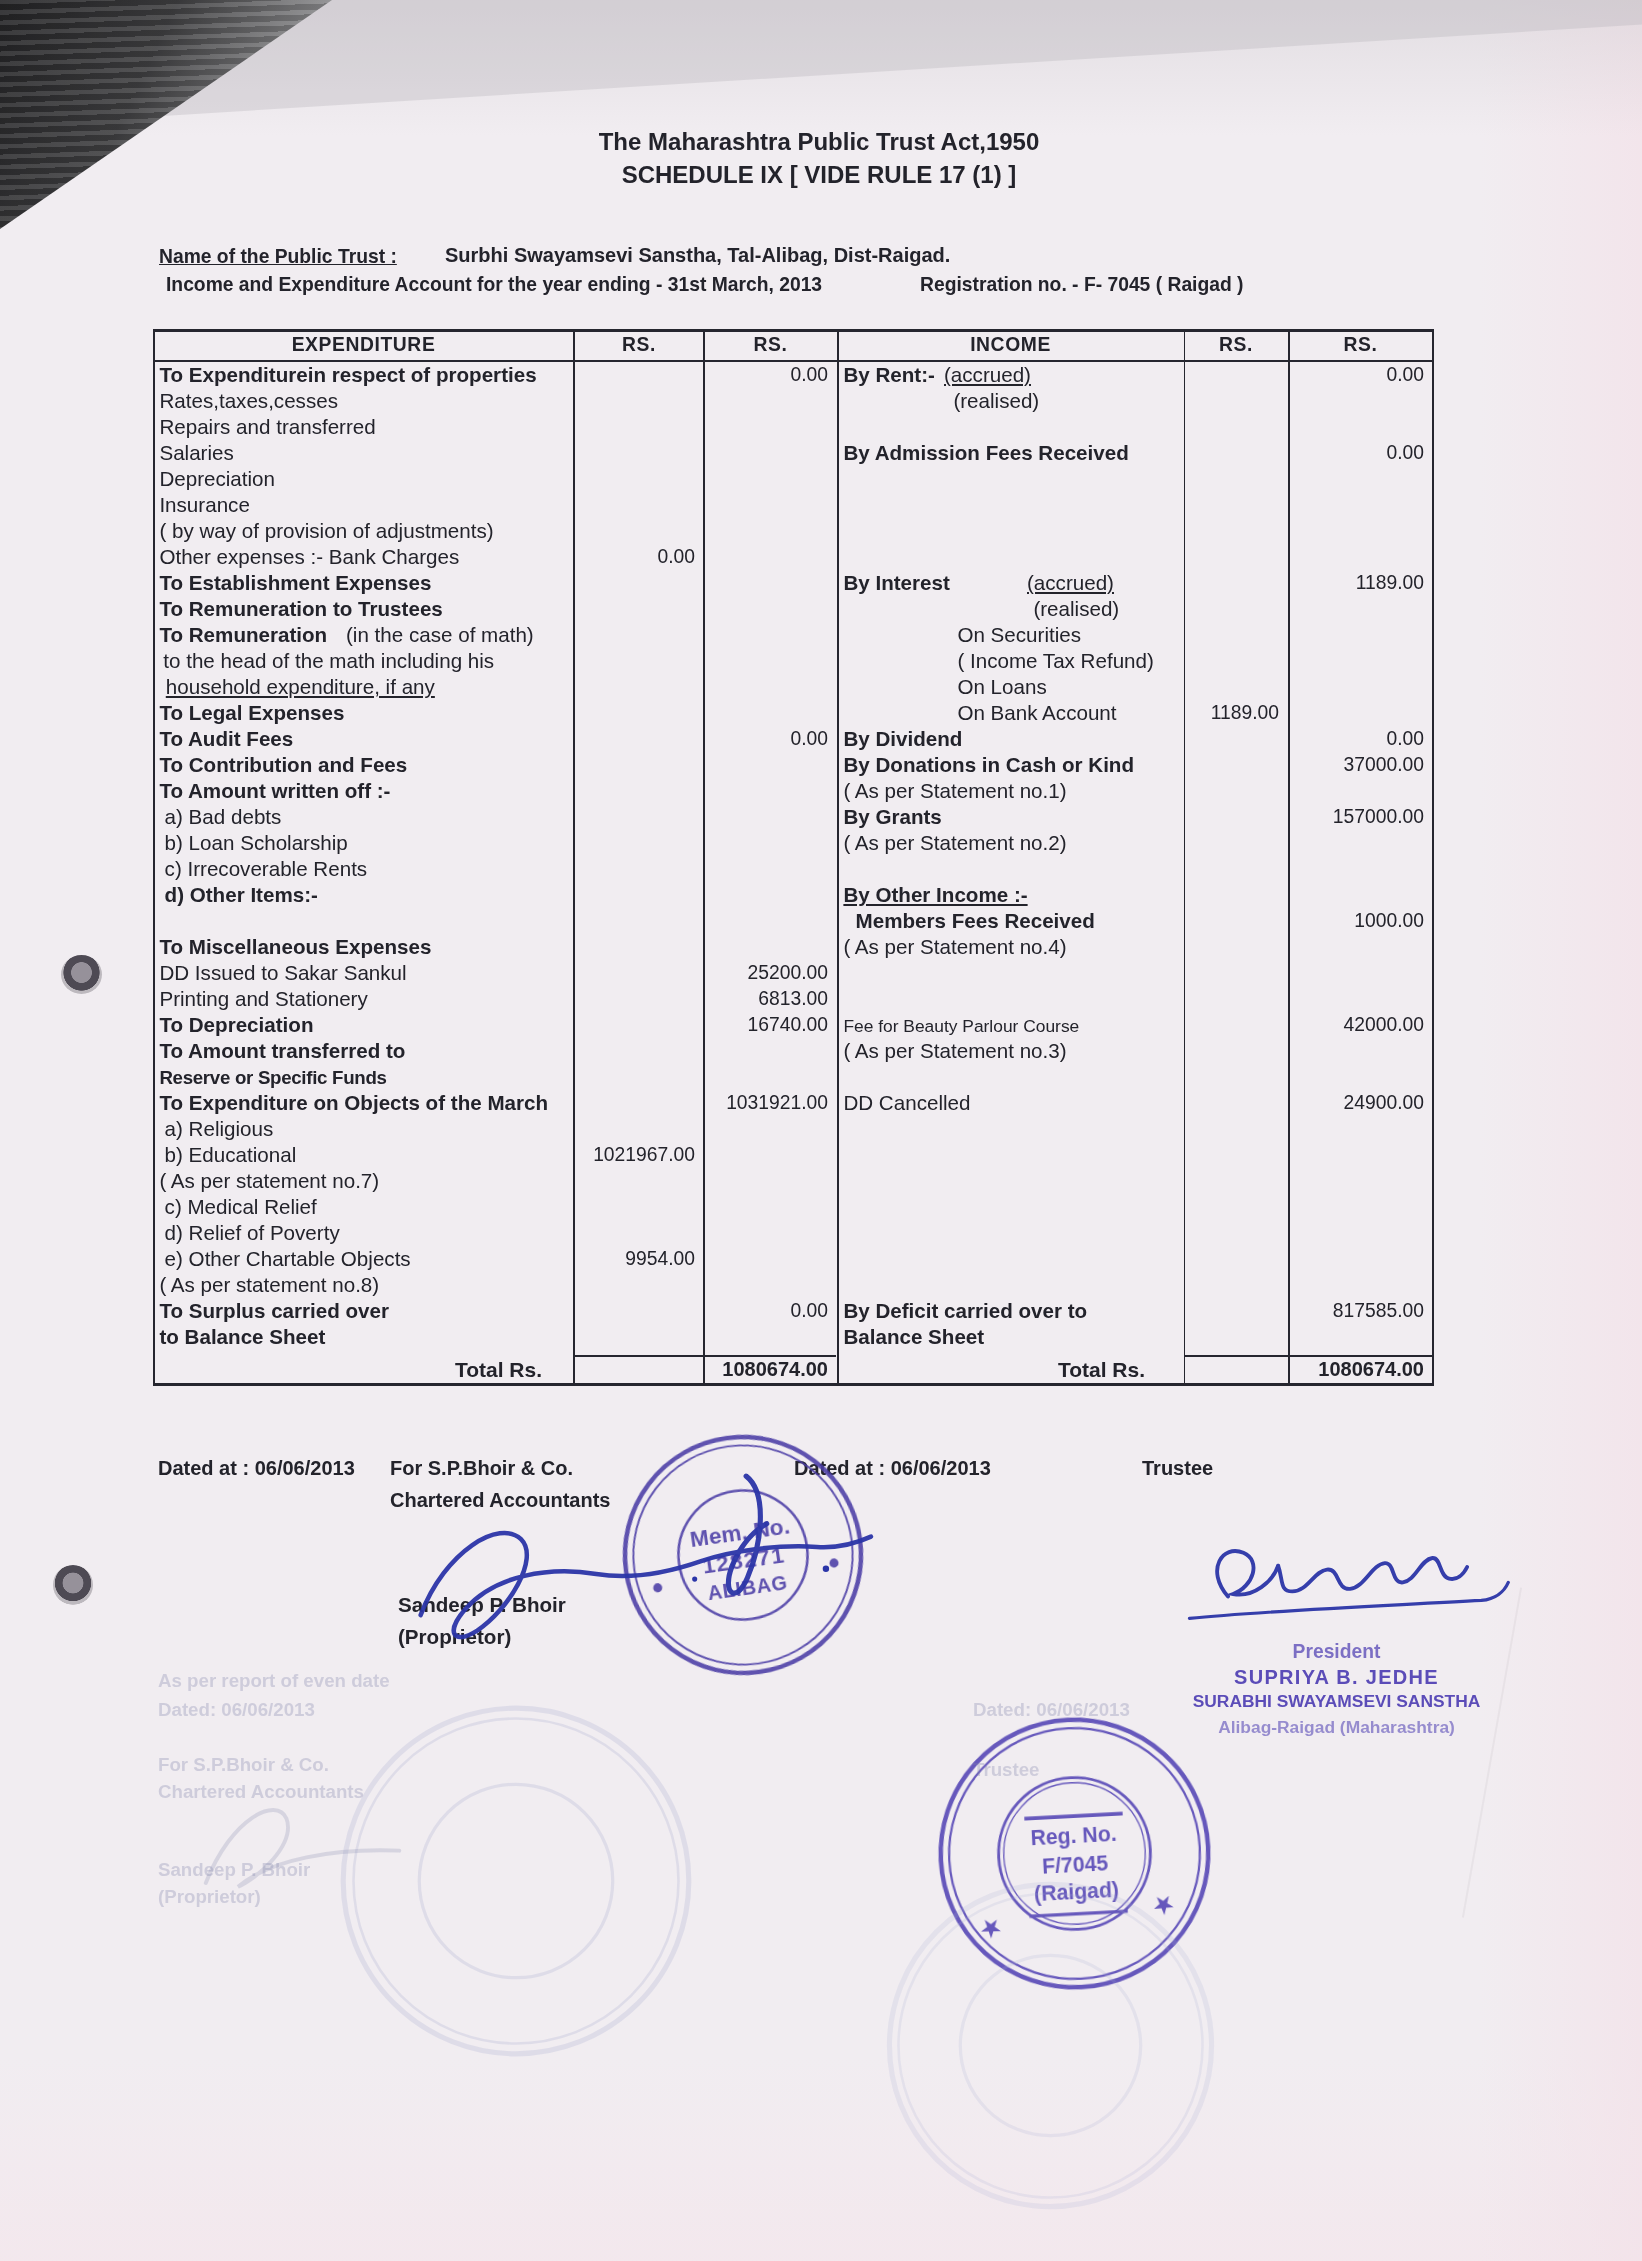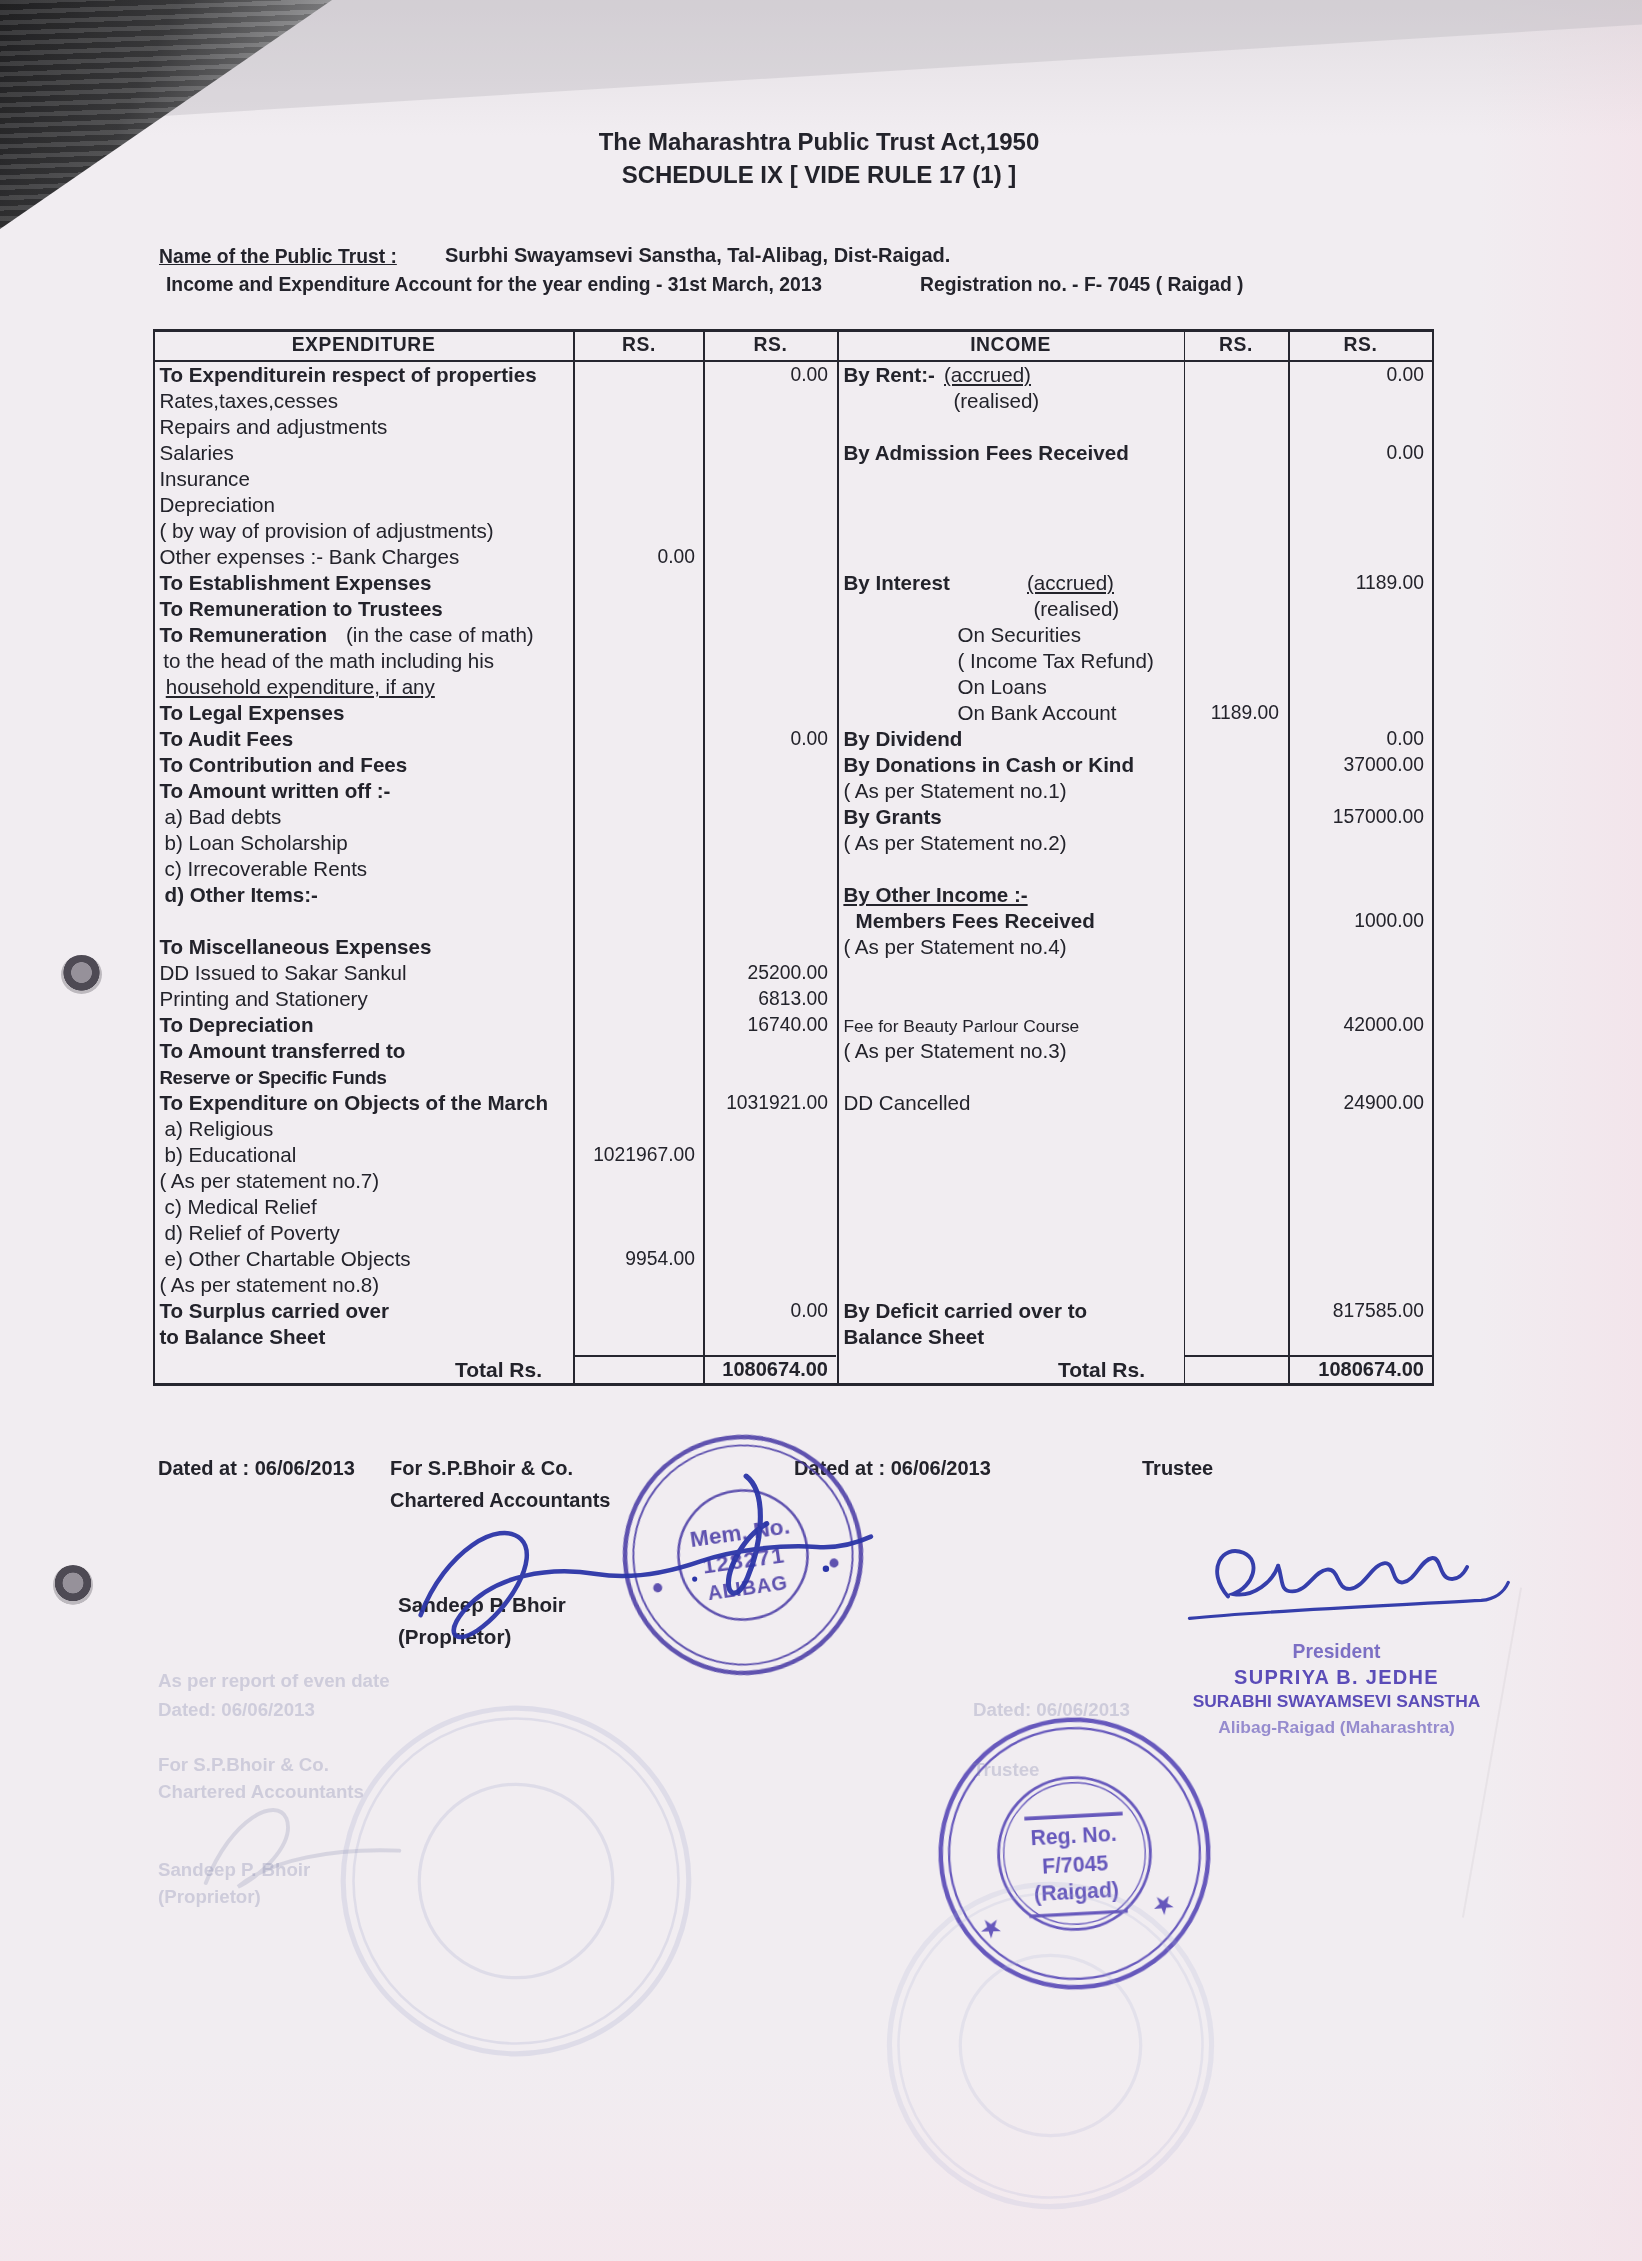--- a/index.html
+++ b/index.html
@@ -101,45 +101,45 @@
       </div>
       <div class="trow">
         <div class="cell cl"><span class="">Rates,taxes,cesses</span></div>
         <div class="cell cv"></div>
         <div class="cell cv"></div>
         <div class="cell cl"><span class="" style="margin-left: 110px;">(realised)</span></div>
         <div class="cell cv"></div>
         <div class="cell cv"></div>
       </div>
       <div class="trow">
-        <div class="cell cl"><span class="">Repairs and adjustments</span></div>
+        <div class="cell cl"><span class="">Repairs and transferred</span></div>
         <div class="cell cv"></div>
         <div class="cell cv"></div>
         <div class="cell cl"></div>
         <div class="cell cv"></div>
         <div class="cell cv"></div>
       </div>
       <div class="trow">
         <div class="cell cl"><span class="">Salaries</span></div>
         <div class="cell cv"></div>
         <div class="cell cv"></div>
         <div class="cell cl"><span class="b">By Admission Fees Received</span></div>
         <div class="cell cv"></div>
         <div class="cell cv"><span>0.00</span></div>
       </div>
       <div class="trow">
+        <div class="cell cl"><span class="">Depreciation</span></div>
+        <div class="cell cv"></div>
+        <div class="cell cv"></div>
+        <div class="cell cl"></div>
+        <div class="cell cv"></div>
+        <div class="cell cv"></div>
+      </div>
+      <div class="trow">
         <div class="cell cl"><span class="">Insurance</span></div>
-        <div class="cell cv"></div>
-        <div class="cell cv"></div>
-        <div class="cell cl"></div>
-        <div class="cell cv"></div>
-        <div class="cell cv"></div>
-      </div>
-      <div class="trow">
-        <div class="cell cl"><span class="">Depreciation</span></div>
         <div class="cell cv"></div>
         <div class="cell cv"></div>
         <div class="cell cl"></div>
         <div class="cell cv"></div>
         <div class="cell cv"></div>
       </div>
       <div class="trow">
         <div class="cell cl"><span class="">( by way of provision of adjustments)</span></div>
         <div class="cell cv"></div>
         <div class="cell cv"></div>

